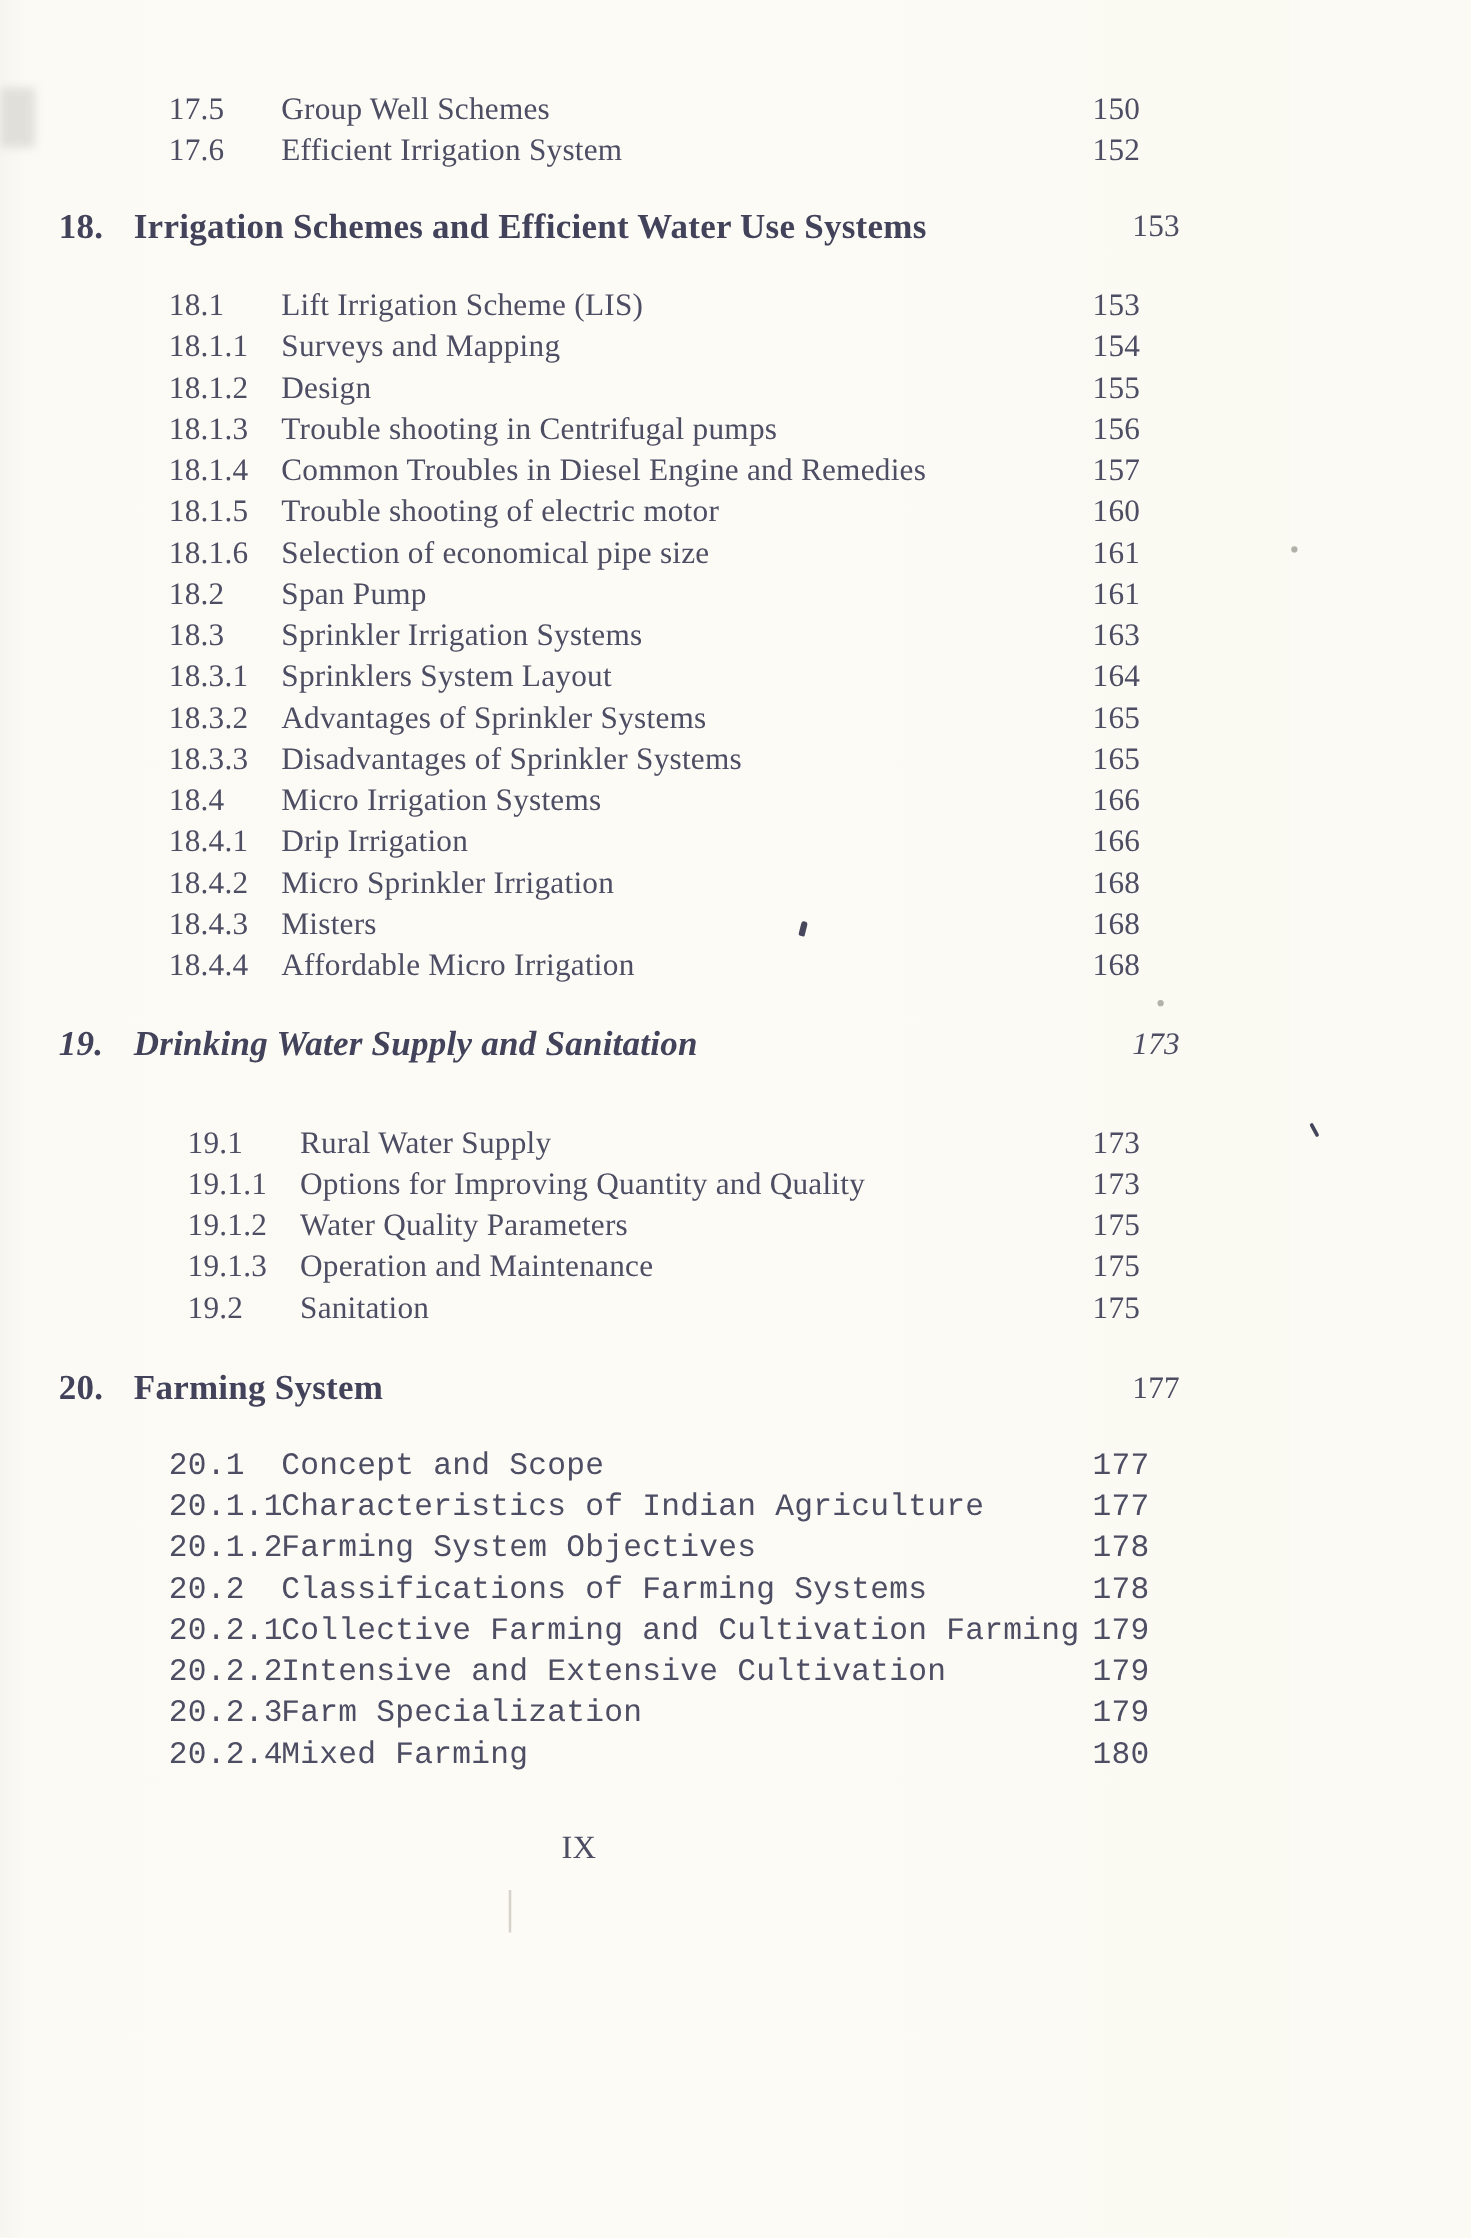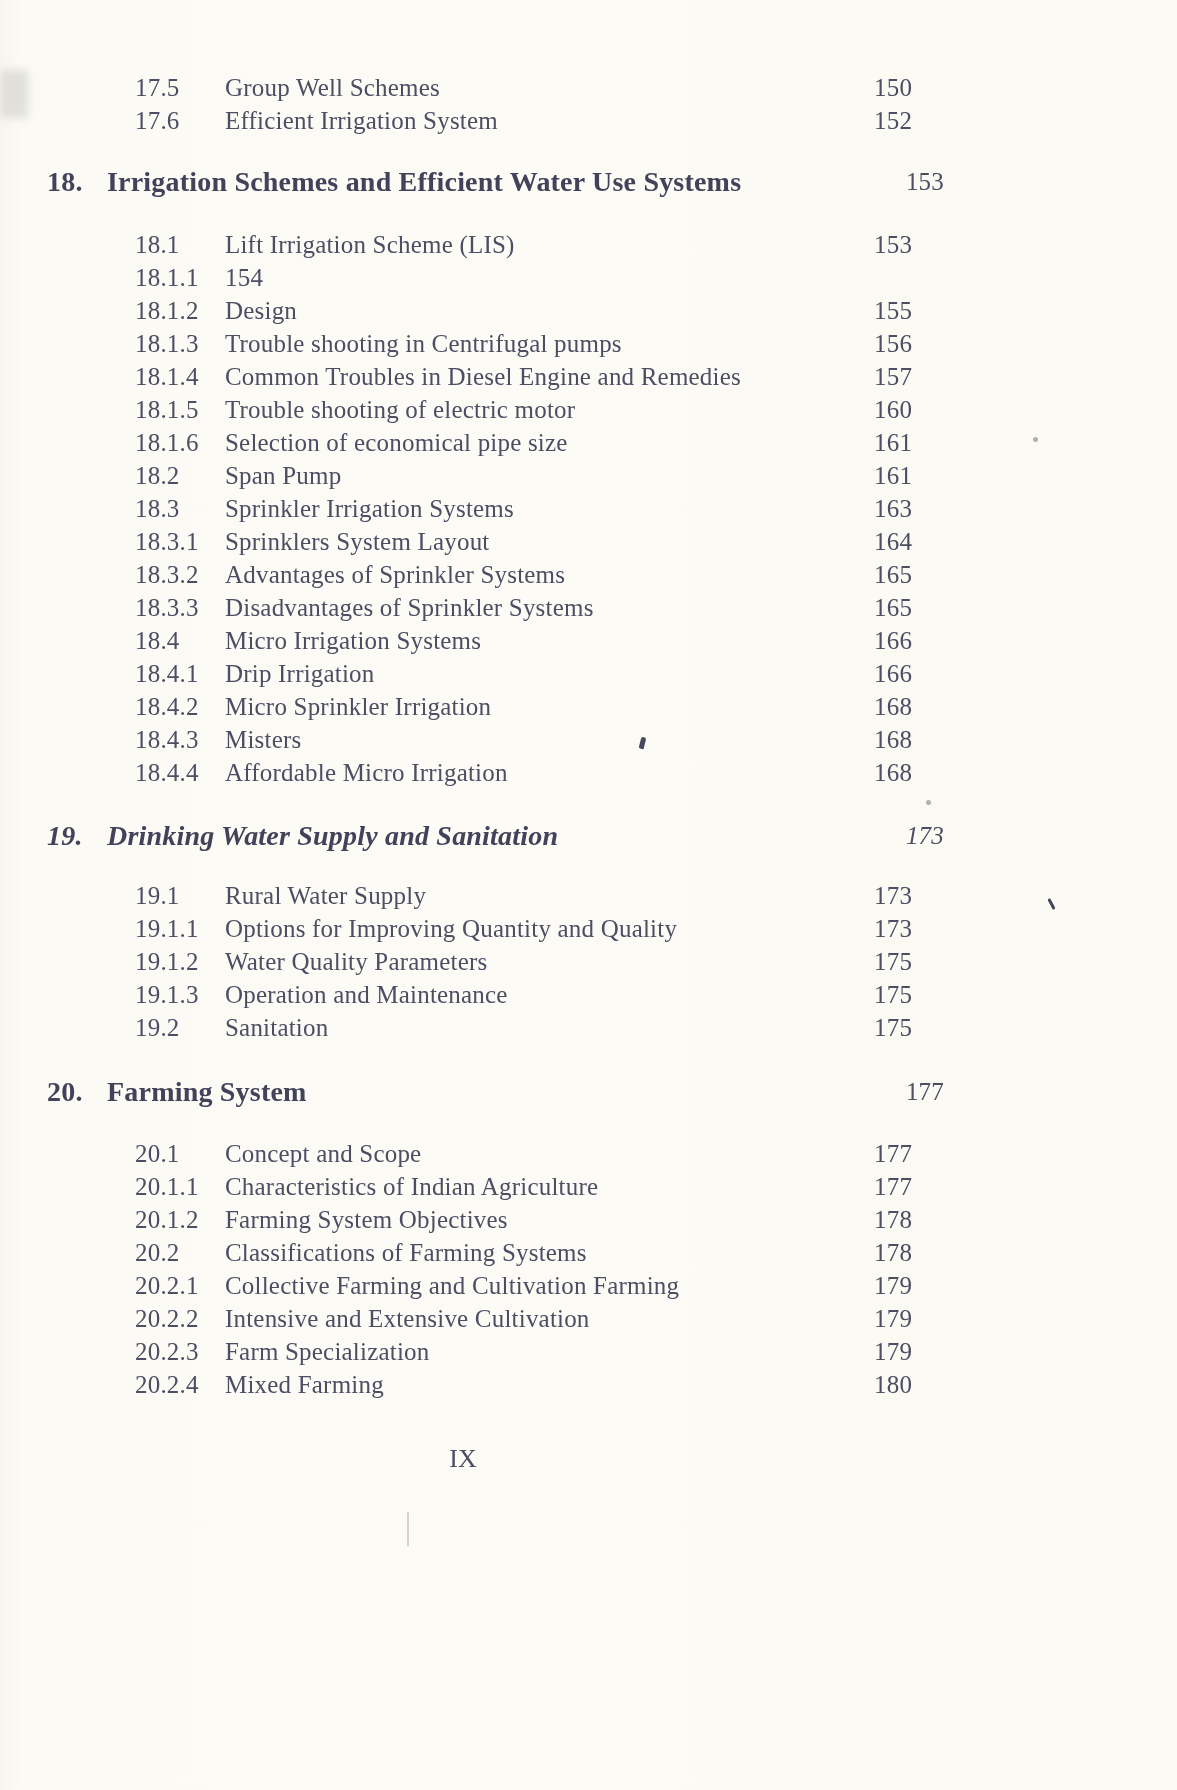--- a/index.html
+++ b/index.html
@@ -42,23 +42,23 @@
     line-height: 40px;
     font-size: 28px;
     font-weight: 700;
     color: #42425a;
     letter-spacing: 0.2px;
   }
   .chapter .pg { text-align: right; font-weight: 400; font-size: 25px; color: #4d4d63; }
   .mt-ch18 { margin-top: 25px; }
   .mt-items18 { margin-top: 26px; }
   .mt-ch19 { margin-top: 27px; font-style: italic; }
-  .mt-items19 { margin-top: 23px; }
+  .mt-items19 { margin-top: 42px; padding-left: 15px; }
   .mt-ch20 { margin-top: 28px; }
-  .mt-items20 { margin-top: 25px; }
+  .mt-items20 { margin-top: 25px; font-family: Liberation Mono, monospace; }
   .footer {
     margin-top: 41px;
     box-sizing: border-box;
     padding-right: 106px;
     text-align: center;
     font-size: 26px;
     line-height: 33px;
     color: #4d4d63;
   }
   
@@ -107,20 +107,21 @@
     <span class="pg">153</span>
   </header>
   <section class="mt-items18">
     <div class="row">
       <span class="num">18.1</span>
       <span class="title">Lift Irrigation Scheme (LIS)</span>
       <span class="pg">153</span>
     </div>
     <div class="row">
       <span class="num">18.1.1</span>
+      <span class="title">Surveys and Mapping</span>
       <span class="pg">154</span>
     </div>
     <div class="row">
       <span class="num">18.1.2</span>
       <span class="title">Design</span>
       <span class="pg">155</span>
     </div>
     <div class="row">
       <span class="num">18.1.3</span>
       <span class="title">Trouble shooting in Centrifugal pumps</span>

